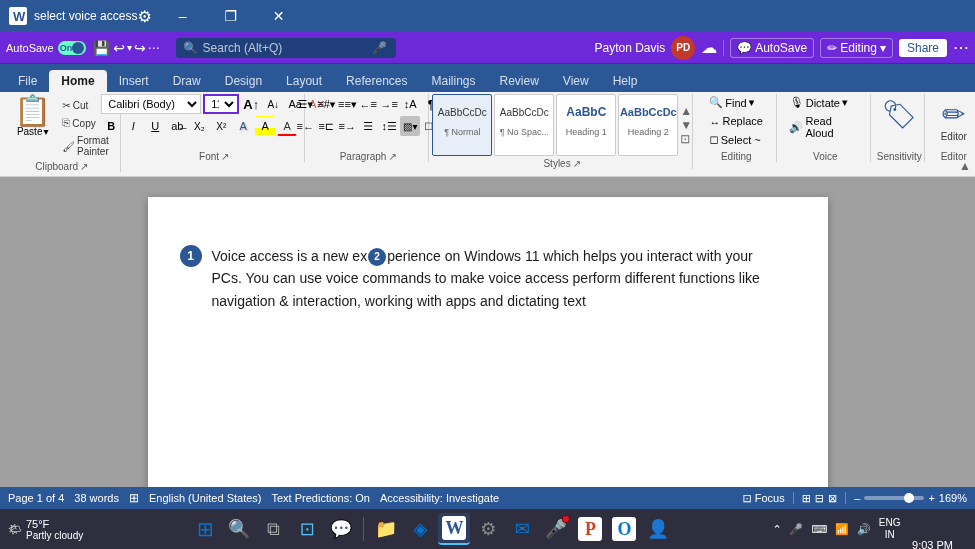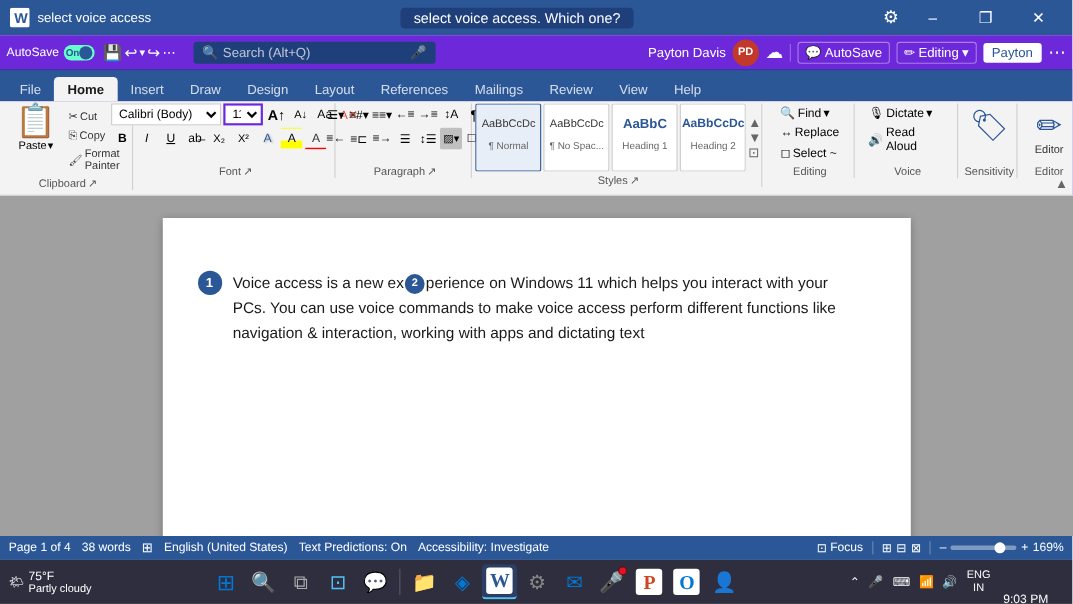--- a/index.html
+++ b/index.html
@@ -114,25 +114,20 @@
 <div class="title-bar">
   <div class="title-bar-left">
     <div class="title-bar-app-icon">
       <svg width="18" height="18" viewBox="0 0 18 18">
           <rect width="18" height="18" rx="2" fill="white"></rect>
           <text x="4" y="14" font-size="13" font-weight="bold" fill="#2b5797">W</text>
         </svg>
     </div>
     <span style="font-size:12px;color:white;">select voice access</span>
   </div>
-  <div class="title-bar-center">
-    <div class="voice-command-bar">
-      <span>select voice access. Which one?</span>
-    </div>
-  </div>
   <div class="title-bar-right">
     <span style="color:white;cursor:pointer;font-size:16px;">⚙</span>
     <div class="window-controls">
       <div class="win-btn">–</div>
       <div class="win-btn">❐</div>
       <div class="win-btn close">✕</div>
     </div>
   </div>
 </div>
 
@@ -168,21 +163,21 @@
       <div style="width:1px;height:16px;background:rgba(255,255,255,0.3);"></div>
       <div style="display:flex;align-items:center;gap:3px;cursor:pointer;padding:2px 6px;border:1px solid rgba(255,255,255,0.4);border-radius:3px;">
         <span>💬</span>
         <span>AutoSave</span>
       </div>
       <div style="display:flex;align-items:center;gap:3px;cursor:pointer;padding:2px 6px;border:1px solid rgba(255,255,255,0.4);border-radius:3px;">
         <span>✏</span>
         <span>Editing</span>
         <span>▾</span>
       </div>
-      <button class="share-btn" style="display:flex;align-items:center;gap:3px;">Payton</button>
+      <button class="share-btn" style="display:flex;align-items:center;gap:3px;">Share</button>
       <span style="cursor:pointer;font-size:16px;">⋯</span>
     </div>
   </div>
 
   <div class="tab-bar">
     <div class="tab">File</div>
     <div class="tab active">Home</div>
     <div class="tab">Insert</div>
     <div class="tab">Draw</div>
     <div class="tab">Design</div>

